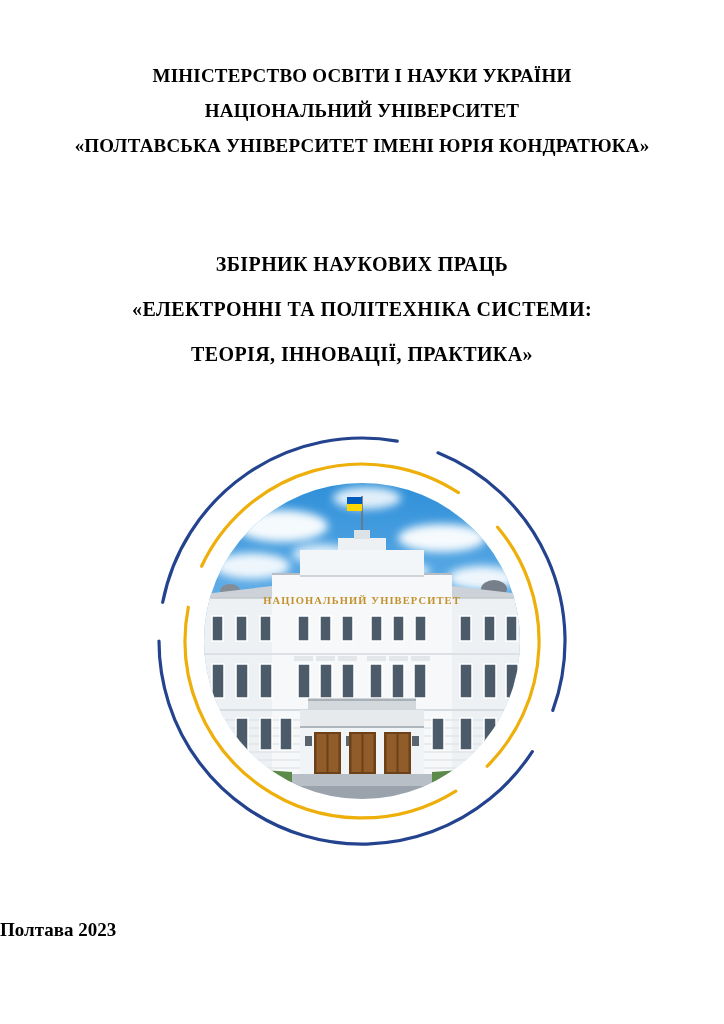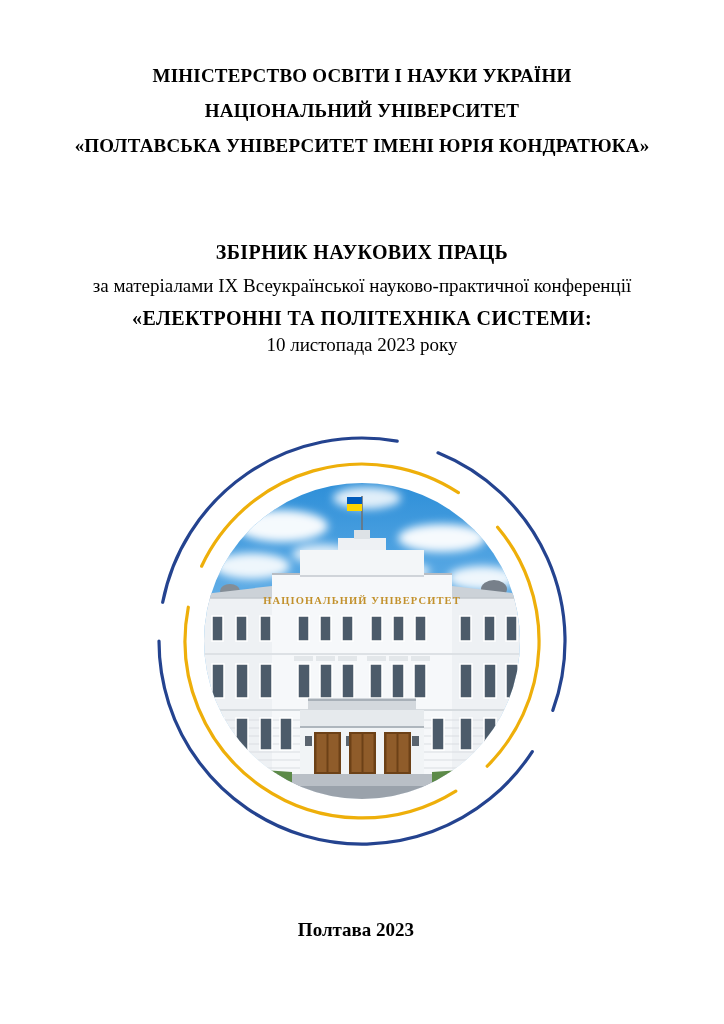--- a/index.html
+++ b/index.html
@@ -25,55 +25,54 @@
   }
 
   .title-block {
     position: absolute; top: 236px; left: 0; right: 0;
     text-align: center;
   }
   .title-block .line {
     line-height: 33px;
     font-size: 19px;
     white-space: nowrap;
+    margin-top: 12px;
   }
   .title-block .bold { font-weight: bold; letter-spacing: 0.4px; font-size: 20px; }
   .title-block .date-line { margin-top: -7px; }
 
   .emblem-wrap {
     position: absolute; top: 426px; left: 142px;
     width: 440px; height: 430px;
   }
 
   .footer-block {
     position: absolute; top: 918px; left: 0; right: 12px;
-    text-align: center;
   }
   .footer-block .line {
     line-height: 24px;
     font-weight: bold;
     font-size: 19px;
   }
 </style>
 </head>
 <body>
 
 <div class="cover">
 
   <div class="header-block">
     <div class="line">МІНІСТЕРСТВО ОСВІТИ І НАУКИ УКРАЇНИ</div>
     <div class="line">НАЦІОНАЛЬНИЙ УНІВЕРСИТЕТ</div>
     <div class="line">«ПОЛТАВСЬКА УНІВЕРСИТЕТ ІМЕНІ ЮРІЯ КОНДРАТЮКА»</div>
   </div>
 
   <div class="title-block">
     <div class="line bold">ЗБІРНИК НАУКОВИХ ПРАЦЬ</div>
-    <div class="line">за матеріалами ІХ Всеукраїнської науково-практичної конференції</div>
     <div class="line bold">«ЕЛЕКТРОННІ ТА ПОЛІТЕХНІКА СИСТЕМИ:</div>
-    <div class="line date-line">10 листопада 2023 року</div>
+    <div class="line bold">ТЕОРІЯ, ІННОВАЦІЇ, ПРАКТИКА»</div>
   </div>
 
   <div class="emblem-wrap">
     <svg width="440" height="430" viewBox="0 0 440 430">
       <defs>
         <linearGradient id="skyGrad" x1="0" y1="0" x2="0" y2="1">
           <stop offset="0%" stop-color="#2e8fd8"></stop>
           <stop offset="55%" stop-color="#7bbdee"></stop>
           <stop offset="100%" stop-color="#d9edfa"></stop>
         </linearGradient>

